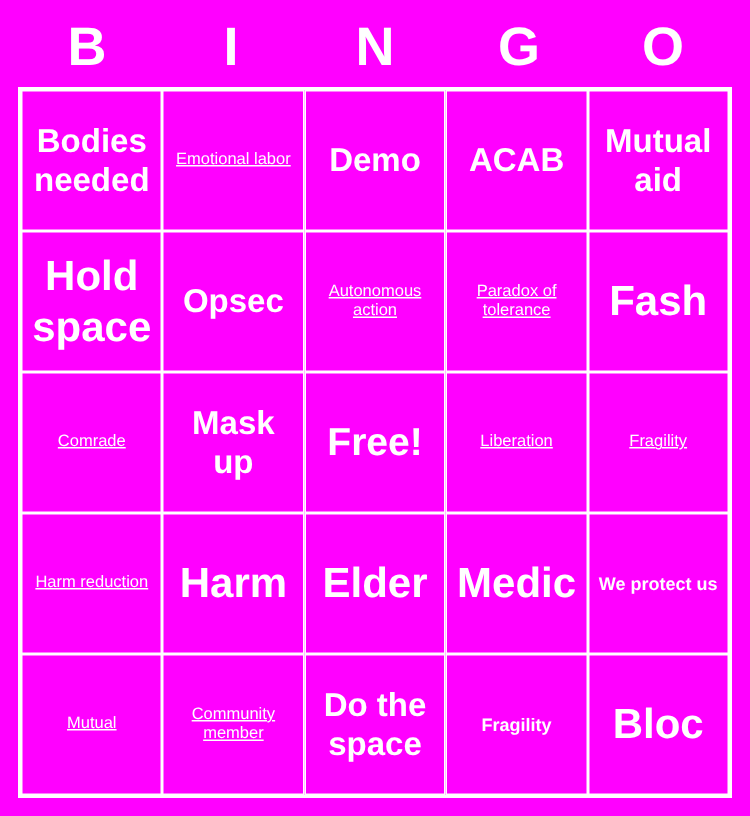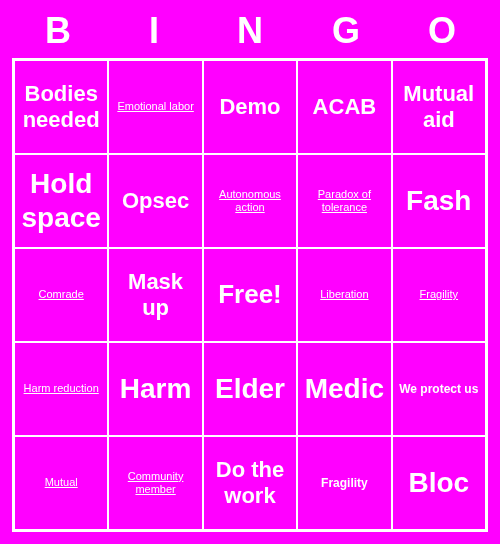--- a/index.html
+++ b/index.html
@@ -96,16 +96,16 @@
     <div class="cell free">Free!</div>
     <div class="cell small-text">Liberation</div>
     <div class="cell small-text">Fragility</div>
     <div class="cell small-text">Harm reduction</div>
     <div class="cell xlarge-text">Harm</div>
     <div class="cell xlarge-text">Elder</div>
     <div class="cell xlarge-text">Medic</div>
     <div class="cell medium-text">We protect us</div>
     <div class="cell small-text">Mutual</div>
     <div class="cell small-text">Community member</div>
-    <div class="cell large-text">Do the work</div>
+    <div class="cell large-text">Do the space</div>
     <div class="cell medium-text">Fragility</div>
     <div class="cell xlarge-text">Bloc</div>
   </div>
 
 </body></html>

